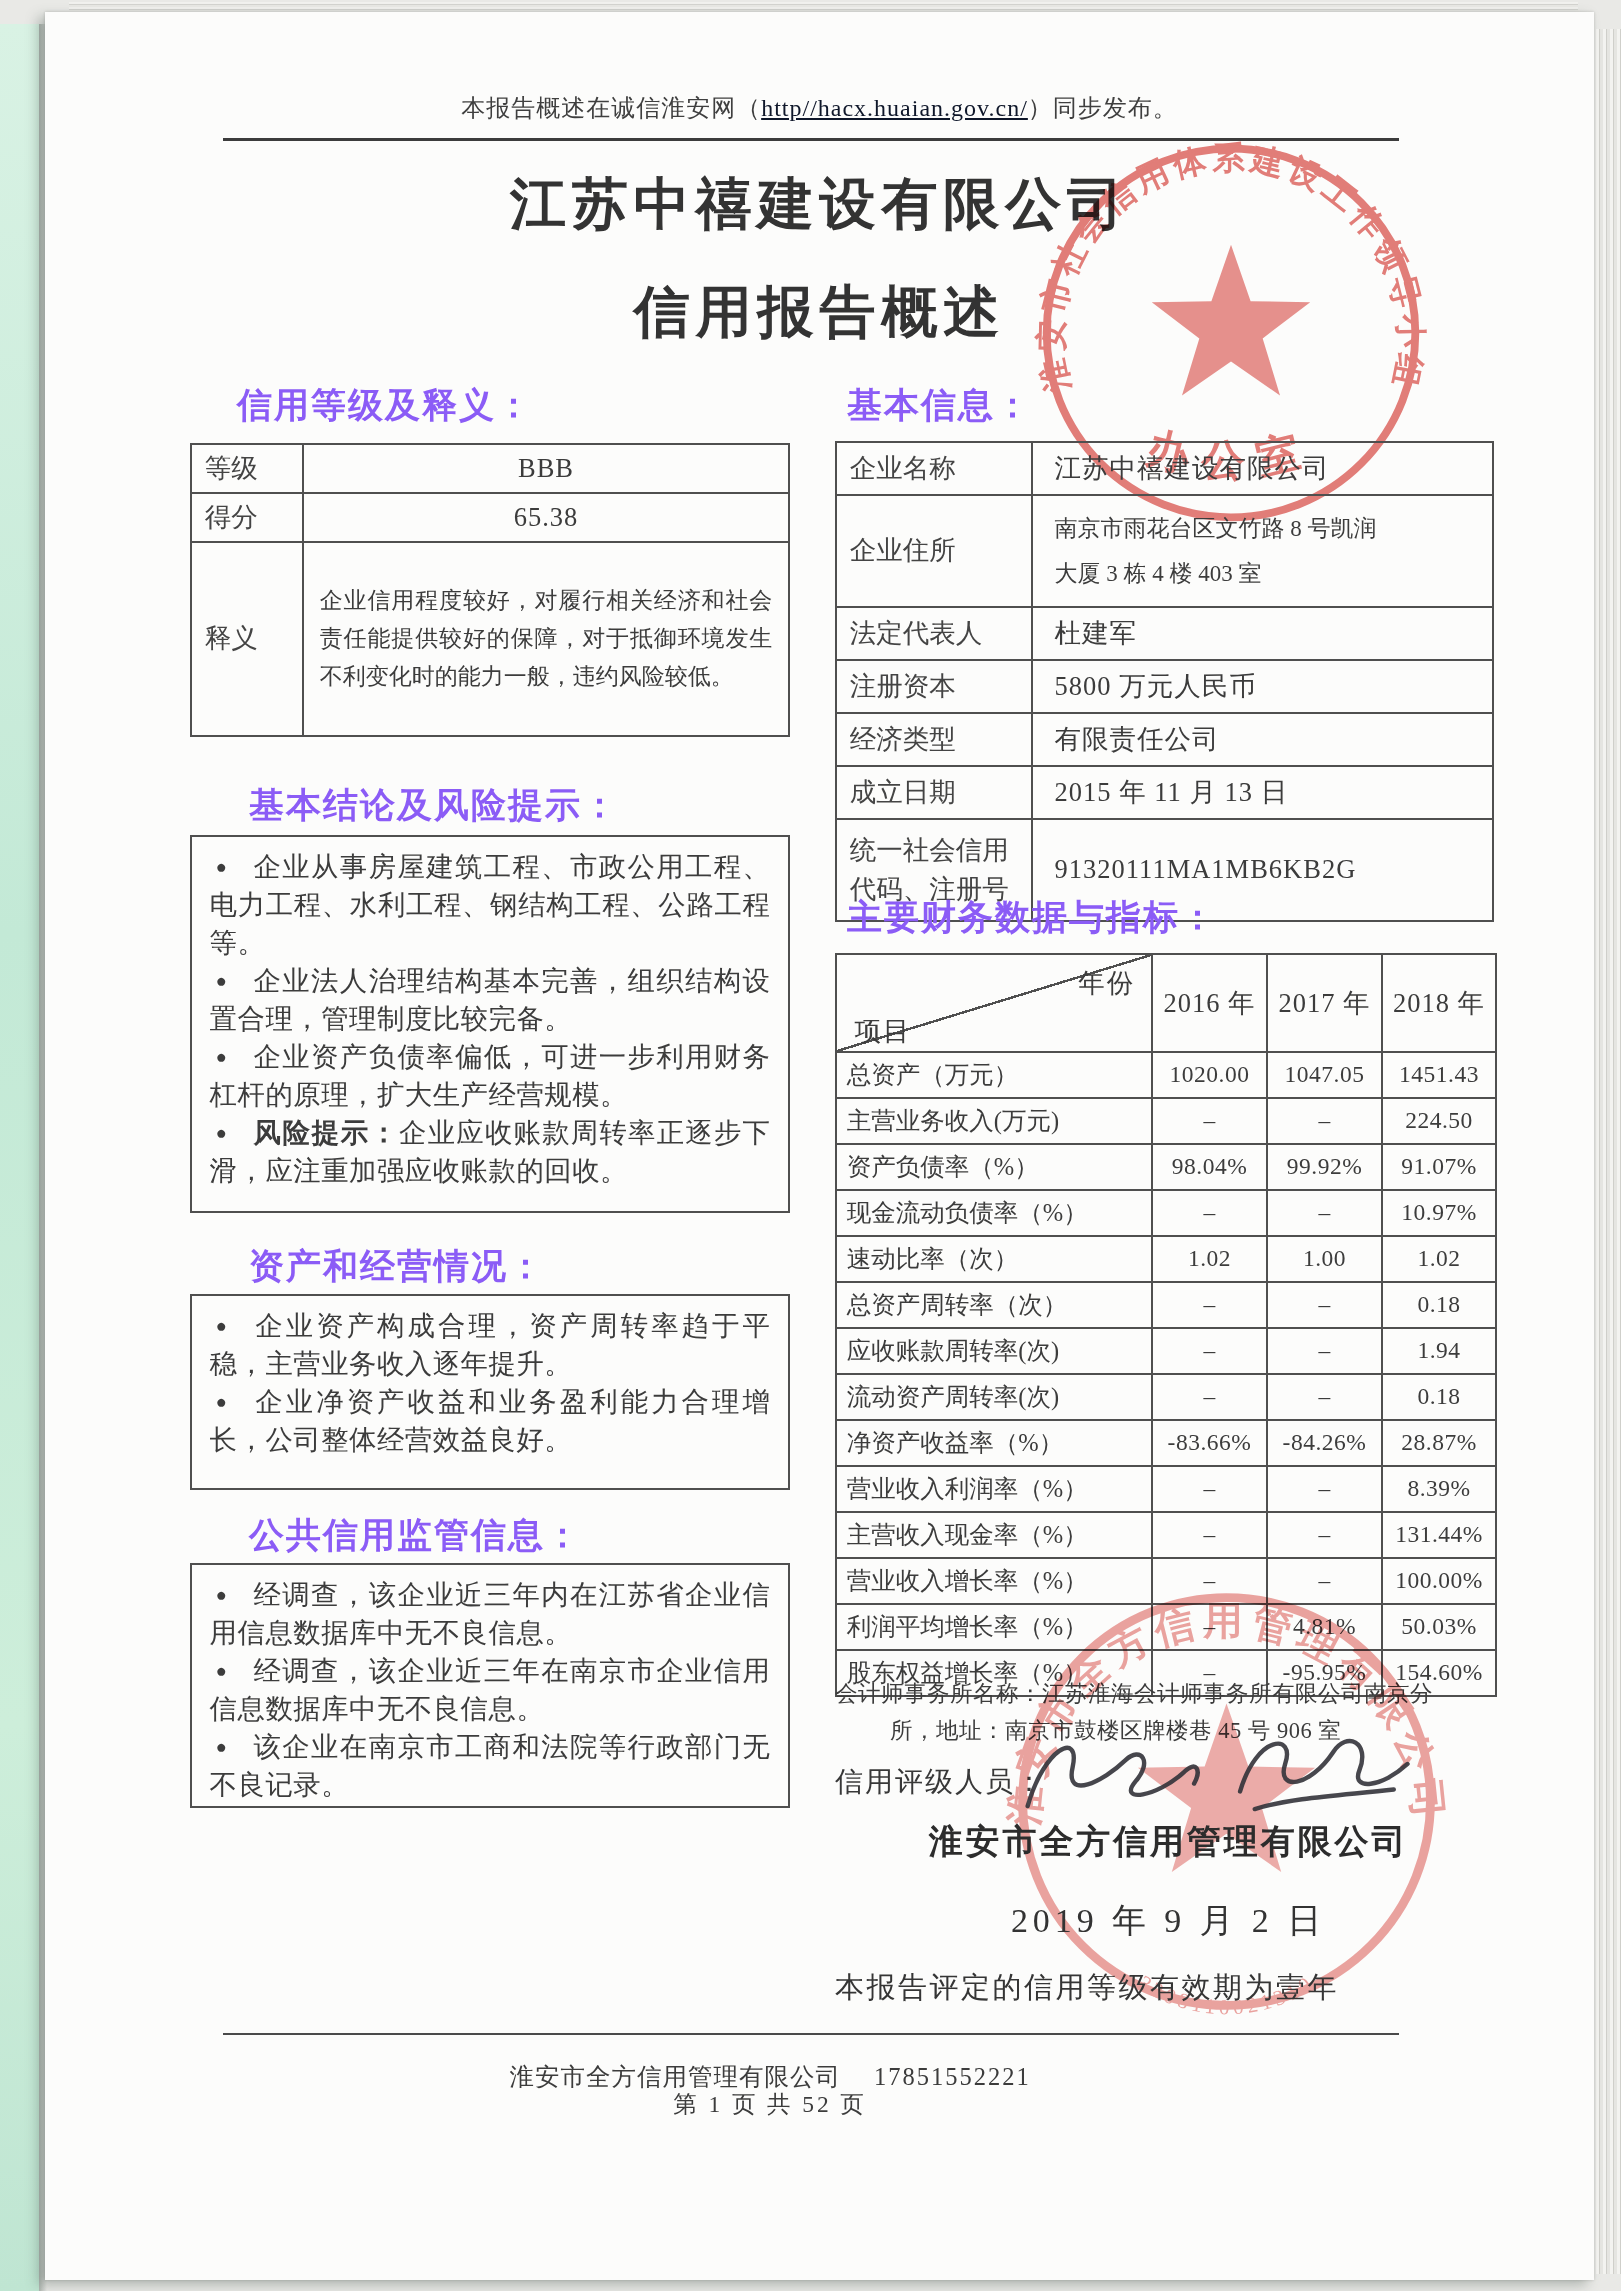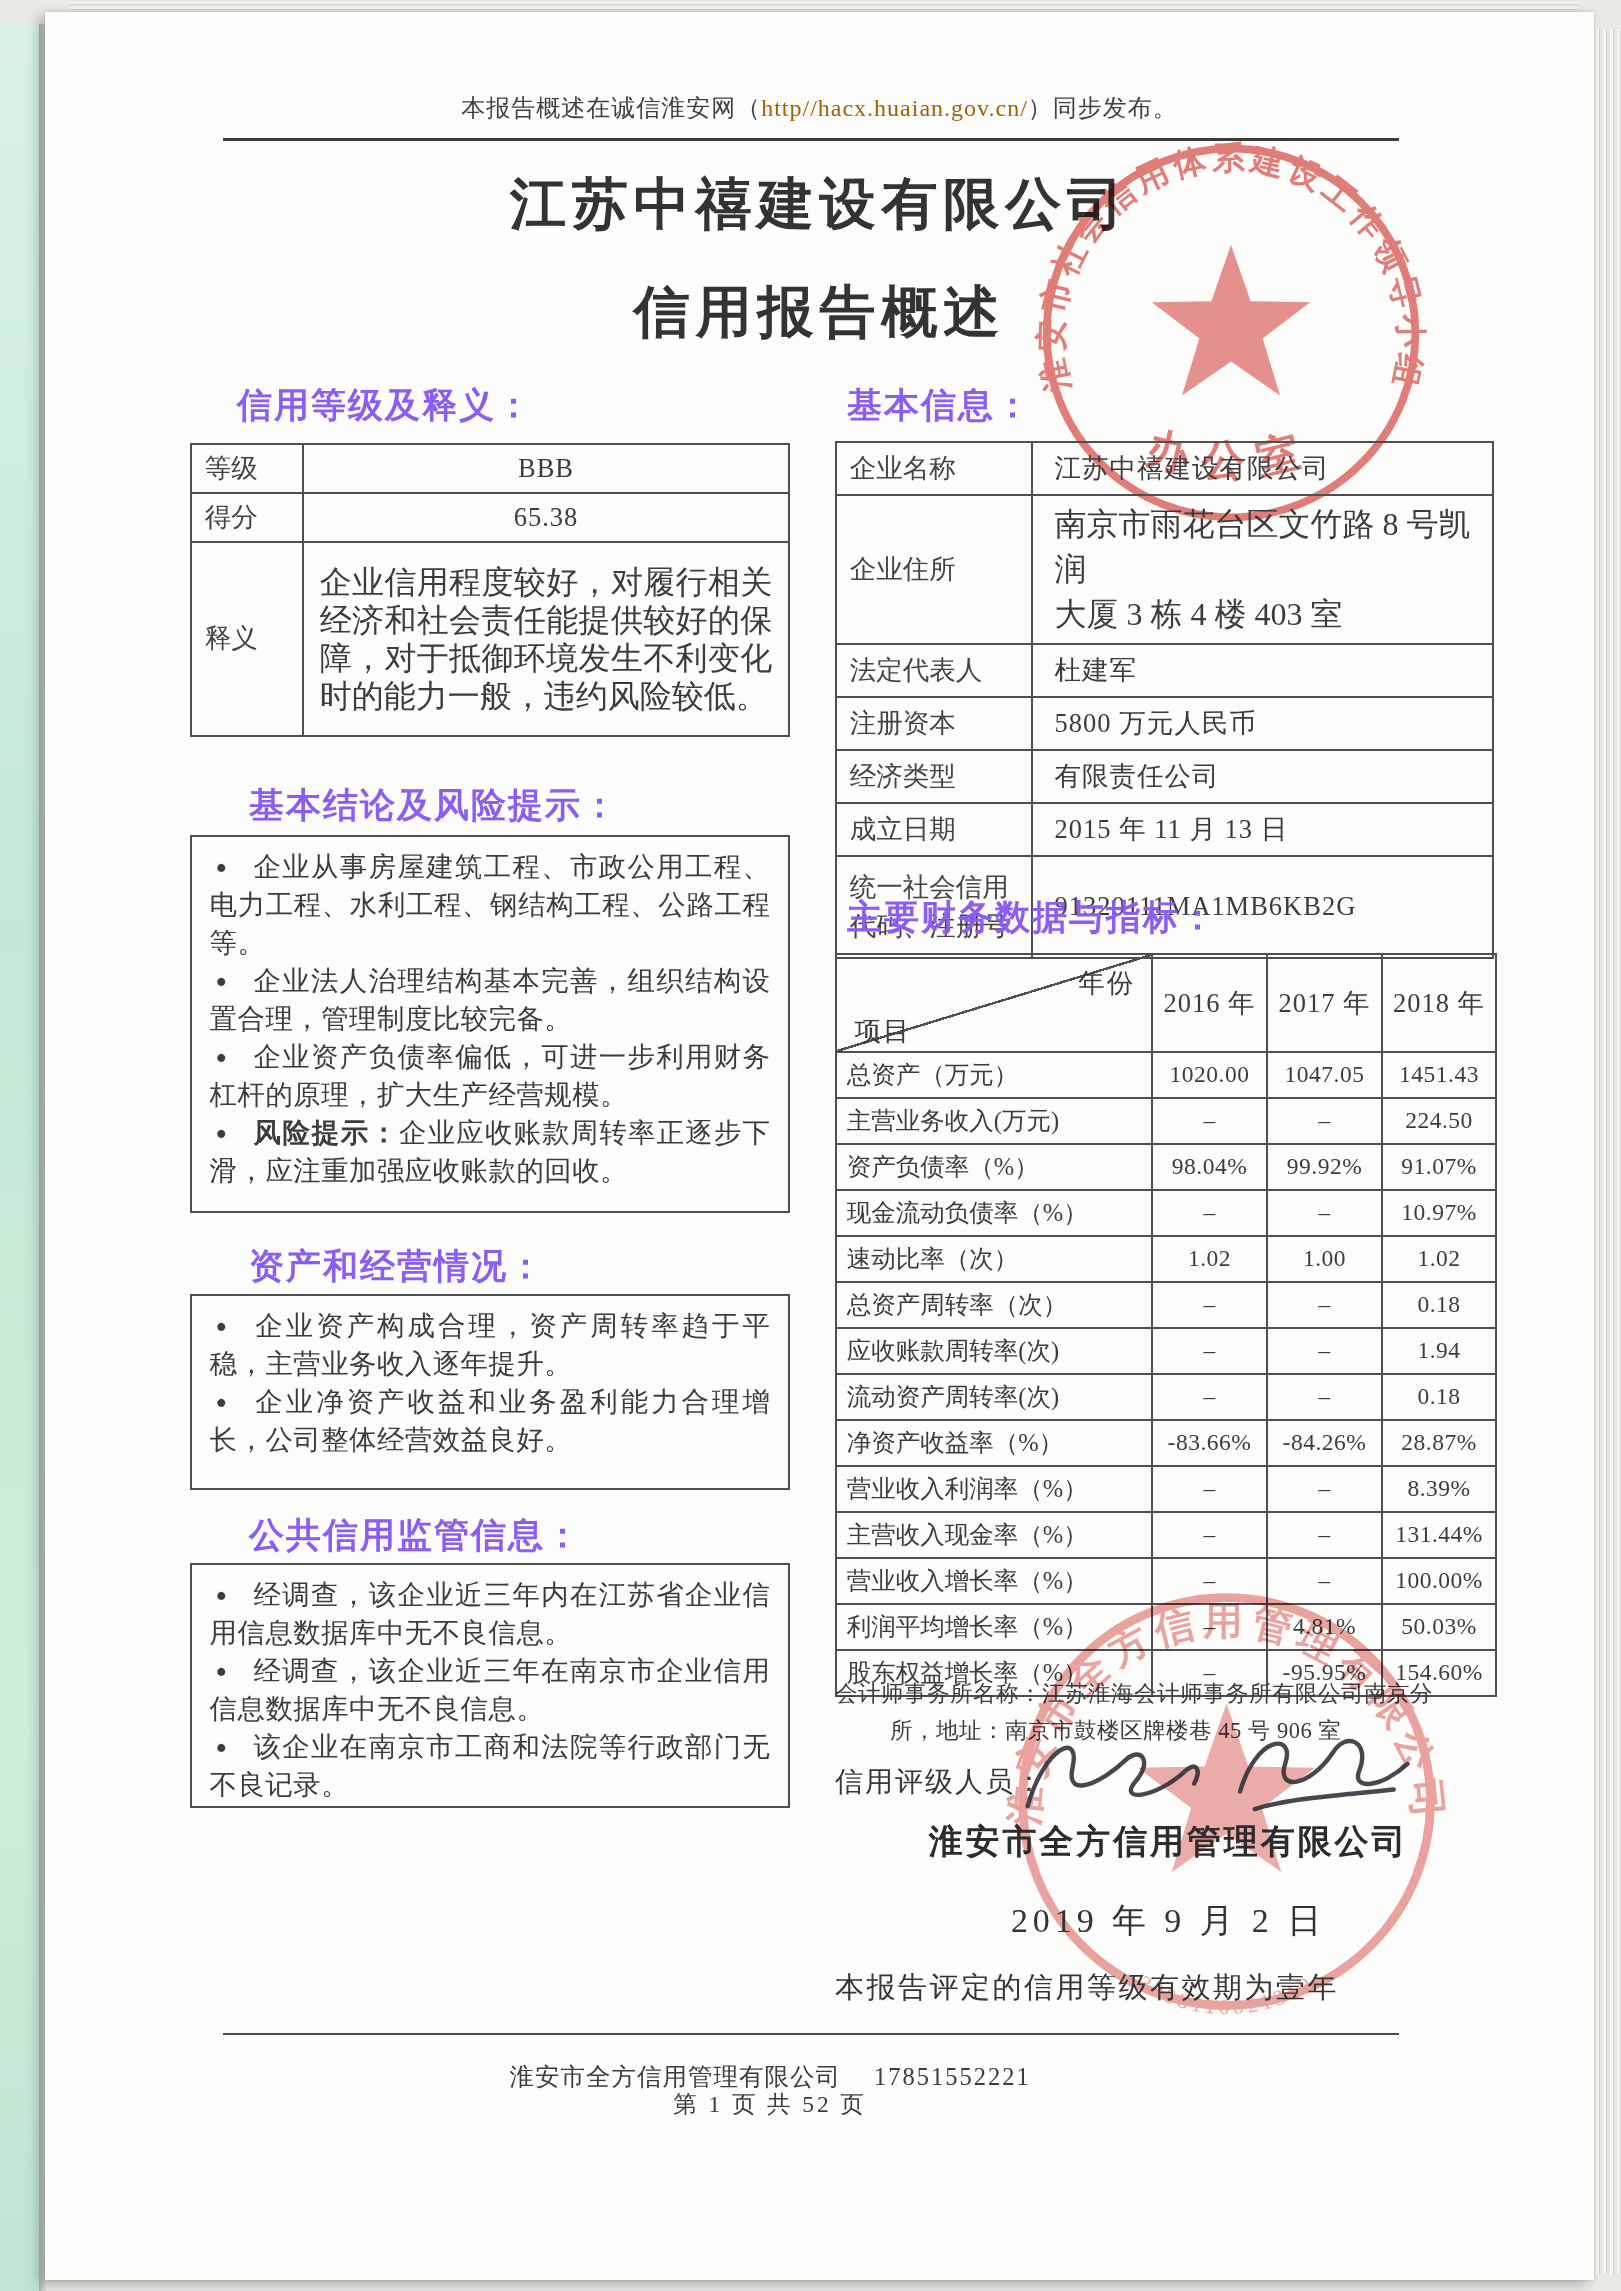--- a/index.html
+++ b/index.html
@@ -11,30 +11,30 @@
   .stack-top{position:absolute;left:69px;top:2px;width:1509px;height:8.8px;
     background:repeating-linear-gradient(180deg,#f1f1ee 0 2px,#d3d3cf 2px 2.9px,#e8e8e4 2.9px 4.9px);}
   .stack-right{position:absolute;right:0;top:29px;width:25.5px;height:2245px;
     background:repeating-linear-gradient(90deg,#f3f3f0 0 2.9px,#cfcfca 2.9px 3.9px,#e5e5e1 3.9px 6.9px);}
   .page{position:absolute;left:45px;top:11.8px;width:1549px;height:2268px;background:#fcfcfb;
     box-shadow:-6.9px 4.9px 11.8px rgba(70,85,78,.35),0 0 2.9px rgba(0,0,0,.18);}
   .abs{position:absolute;}
   .sec-h{font-weight:bold;font-size:35px;color:#8b5cf6;letter-spacing:2px;white-space:nowrap;}
   
   .header-note{top:80px;left:167px;width:1215px;text-align:center;font-size:24px;color:#3f3f3f;letter-spacing:1px;}
-  .header-note .url{color:#a16207;}
+  .header-note .url{text-decoration:underline;color:#0f172a;}
   .header-rule{top:126px;left:178px;width:1176px;height:2.9px;background:#3c3c3c;}
   .title{left:147px;width:1255px;text-align:center;font-size:56px;font-weight:bold;
     letter-spacing:5.9px;color:#333;white-space:nowrap;}
   
   table{border-collapse:collapse;table-layout:fixed;}
   td{border:2px solid #4f4f4f;color:#3c3c3c;overflow:hidden;}
   .lbl{font-size:26.5px;padding-left:12.7px;white-space:pre-line;line-height:39px;color:#444;}
   .val{font-size:26.5px;text-align:center;letter-spacing:1px;margin-left:14px;}
-  .val.long{text-align:justify;padding:5.9px 15.7px;font-size:32px;line-height:38px;letter-spacing:0;}
+  .val.long{text-align:justify;padding:5.9px 15.7px;font-size:23px;line-height:38px;letter-spacing:0;}
   #t-basic .val{text-align:left;padding-left:21.6px;white-space:pre-line;line-height:45px;}
   #t-rating tr:nth-child(1) td{height:45px}
   #t-rating tr:nth-child(2) td{height:45px}
   #t-rating tr:nth-child(3) td{height:180px}
   #t-rating tr:nth-child(4) td{height:45px}
   #t-basic tr:nth-child(1) td{height:49px}
   #t-basic tr:nth-child(2) td{height:98px}
   #t-basic tr:nth-child(3) td,#t-basic tr:nth-child(4) td,
   #t-basic tr:nth-child(5) td,#t-basic tr:nth-child(6) td{height:49px}
   #t-basic tr:nth-child(7) td{height:98px}

